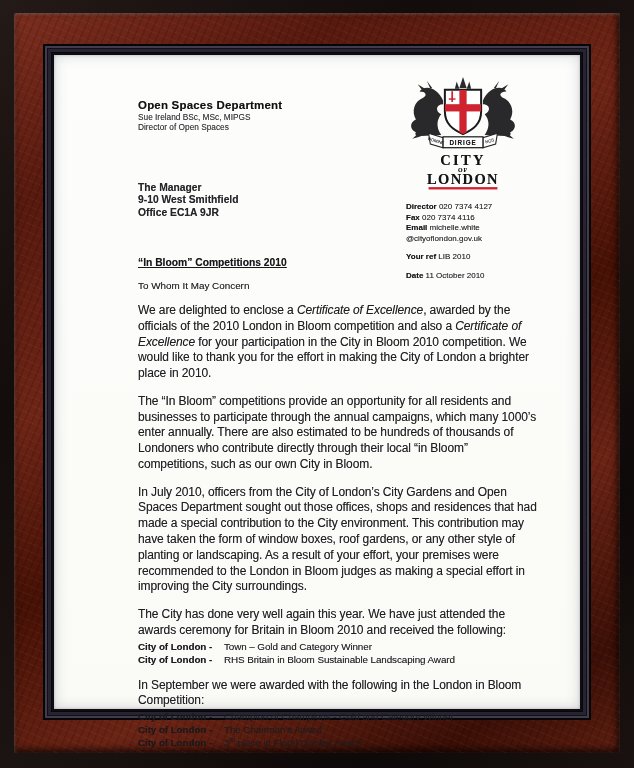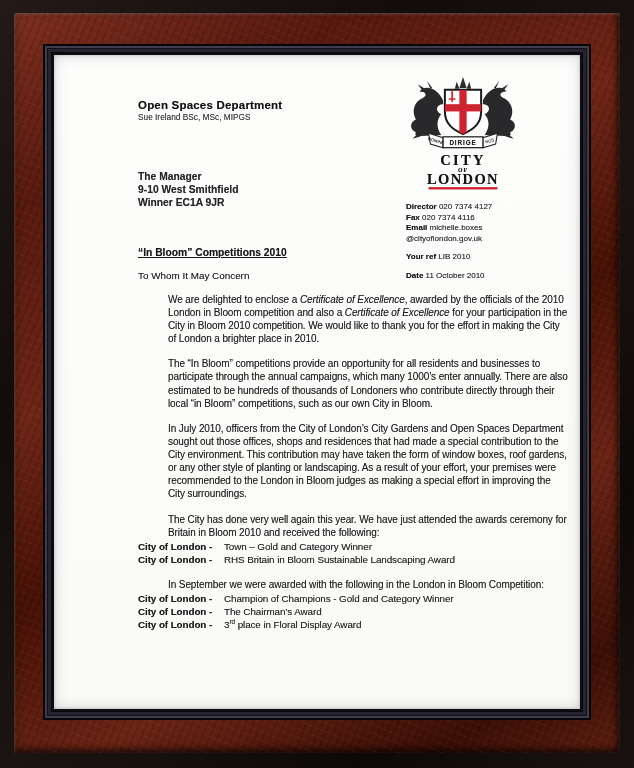--- a/index.html
+++ b/index.html
@@ -61,21 +61,21 @@
   .right-col{position:absolute;top:22px;right:50px;width:134px;text-align:left;}
   .crest-wrap{text-align:center;}
   .contact{font-size:8px;line-height:1.32;color:#2c2c30;margin-top:5px;padding-left:10px;}
   .contact b{color:#141417;}
   .v-gap-s{height:8px;}
 
   
   .subject{margin-top:37px;font-size:10.3px;font-weight:bold;color:#17171a;}
   .subject span{text-decoration:underline;}
   .salutation{margin-top:12px;font-size:9.9px;}
-  .para{margin-top:12px;font-size:10px;line-height:1.315;width:402px;letter-spacing:-.1px;margin-left:30px;}
+  .para{margin-top:12px;font-size:12px;line-height:1.315;width:402px;letter-spacing:-.1px;}
   .award-row{display:flex;font-size:9.9px;line-height:1.315;letter-spacing:-.1px;}
   .award-label{width:86px;flex:0 0 86px;font-weight:bold;color:#1a1a1d;}
   .award-value{}
   .awards{margin-top:1px;}
   sup{font-size:6.5px;vertical-align:super;line-height:0;}
 
   
   .footer{position:absolute;left:84px;bottom:15px;font-size:7.4px;line-height:1.27;color:#303034;}
   .footer b{color:#151518;}
 </style>
@@ -85,20 +85,21 @@
 <div class="frame-outer">
   <div class="frame-wood">
     <div class="frame-lip">
       <div class="paper">
         <div class="letter scan-text">
 
           <div>
             <div class="dept-name">Open Spaces Department</div>
             <div class="dept-sub">
               <div>Sue Ireland BSc, MSc, MIPGS</div>
+              <div>Director of Open Spaces</div>
             </div>
           </div>
 
           <div class="right-col">
             <div class="crest-wrap">
               <svg width="116" height="116" viewBox="0 0 128 128">
                 <defs>
                   <clipPath id="shieldClip">
                     <path d="M44 14 H84 V38 C84 52 75 58 64 63 C53 58 44 52 44 38 Z"></path>
                   </clipPath>
@@ -142,33 +143,33 @@
 
                 <text x="64" y="97" font-size="16" font-weight="bold" letter-spacing="2.5" font-family="Liberation Serif, serif" fill="#131315" text-anchor="middle">CITY</text>
                 <text x="64" y="104.5" font-size="6.5" font-weight="bold" letter-spacing="1" font-family="Liberation Serif, serif" fill="#131315" text-anchor="middle">OF</text>
                 <text x="64" y="118" font-size="16" font-weight="bold" letter-spacing="1.5" font-family="Liberation Serif, serif" fill="#131315" text-anchor="middle">LONDON</text>
                 <rect x="26" y="121.5" width="76" height="2.6" fill="#cf2430"></rect>
               </svg>
             </div>
             <div class="contact">
               <div><b>Director</b><span> 020 7374 4127</span></div>
               <div><b>Fax</b><span> 020 7374 4116</span></div>
-              <div><b>Email</b><span> michelle.boxes</span></div>
+              <div><b>Email</b><span> michelle.white</span></div>
               <div>@cityoflondon.gov.uk</div>
               <div class="v-gap-s"></div>
               <div><b>Your ref</b><span> LIB 2010</span></div>
               <div class="v-gap-s"></div>
               <div><b>Date</b><span> 11 October 2010</span></div>
             </div>
           </div>
 
           <div class="recipient">
             <div>The Manager</div>
             <div>9-10 West Smithfield</div>
-            <div>Winner EC1A 9JR</div>
+            <div>Office EC1A 9JR</div>
           </div>
 
           <div class="subject"><span>“In Bloom” Competitions 2010</span></div>
           <div class="salutation">To Whom It May Concern</div>
 
           <div class="para"><span>We are delighted to enclose a </span><i>Certificate of Excellence</i><span>, awarded by the officials of the 2010 London in Bloom competition and also a </span><i>Certificate of Excellence</i><span> for your participation in the City in Bloom 2010 competition. We would like to thank you for the effort in making the City of London a brighter place in 2010.</span></div>
 
           <div class="para">The “In Bloom” competitions provide an opportunity for all residents and businesses to participate through the annual campaigns, which many 1000’s enter annually. There are also estimated to be hundreds of thousands of Londoners who contribute directly through their local “in Bloom” competitions, such as our own City in Bloom.</div>
 
           <div class="para">In July 2010, officers from the City of London’s City Gardens and Open Spaces Department sought out those offices, shops and residences that had made a special contribution to the City environment.  This contribution may have taken the form of window boxes, roof gardens, or any other style of planting or landscaping.  As a result of your effort, your premises were recommended to the London in Bloom judges as making a special effort in improving the City surroundings.</div>

